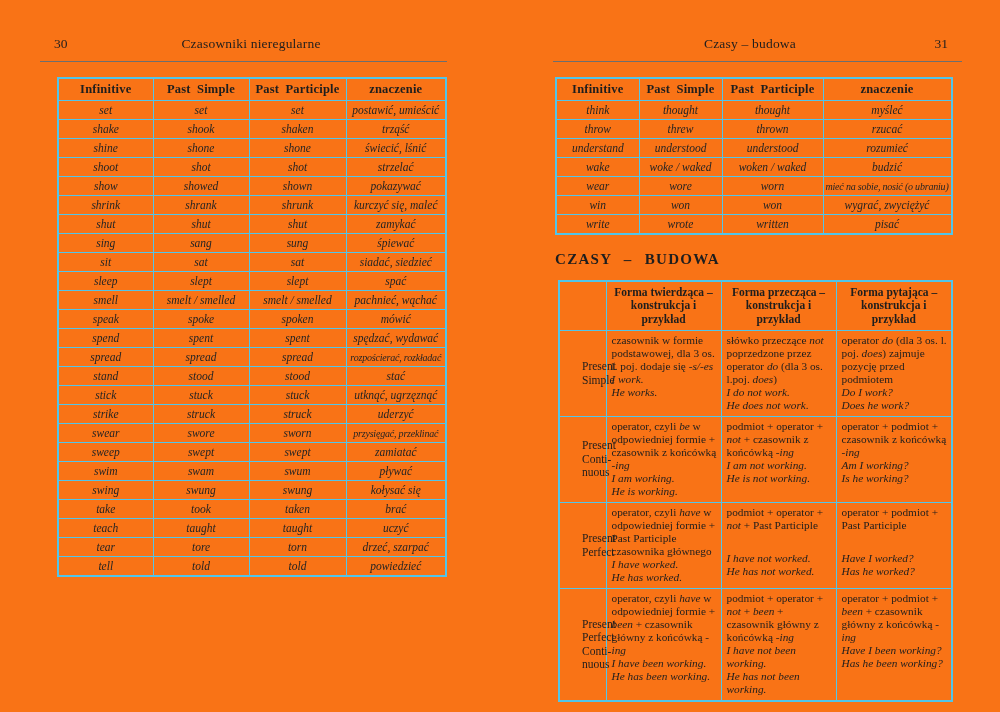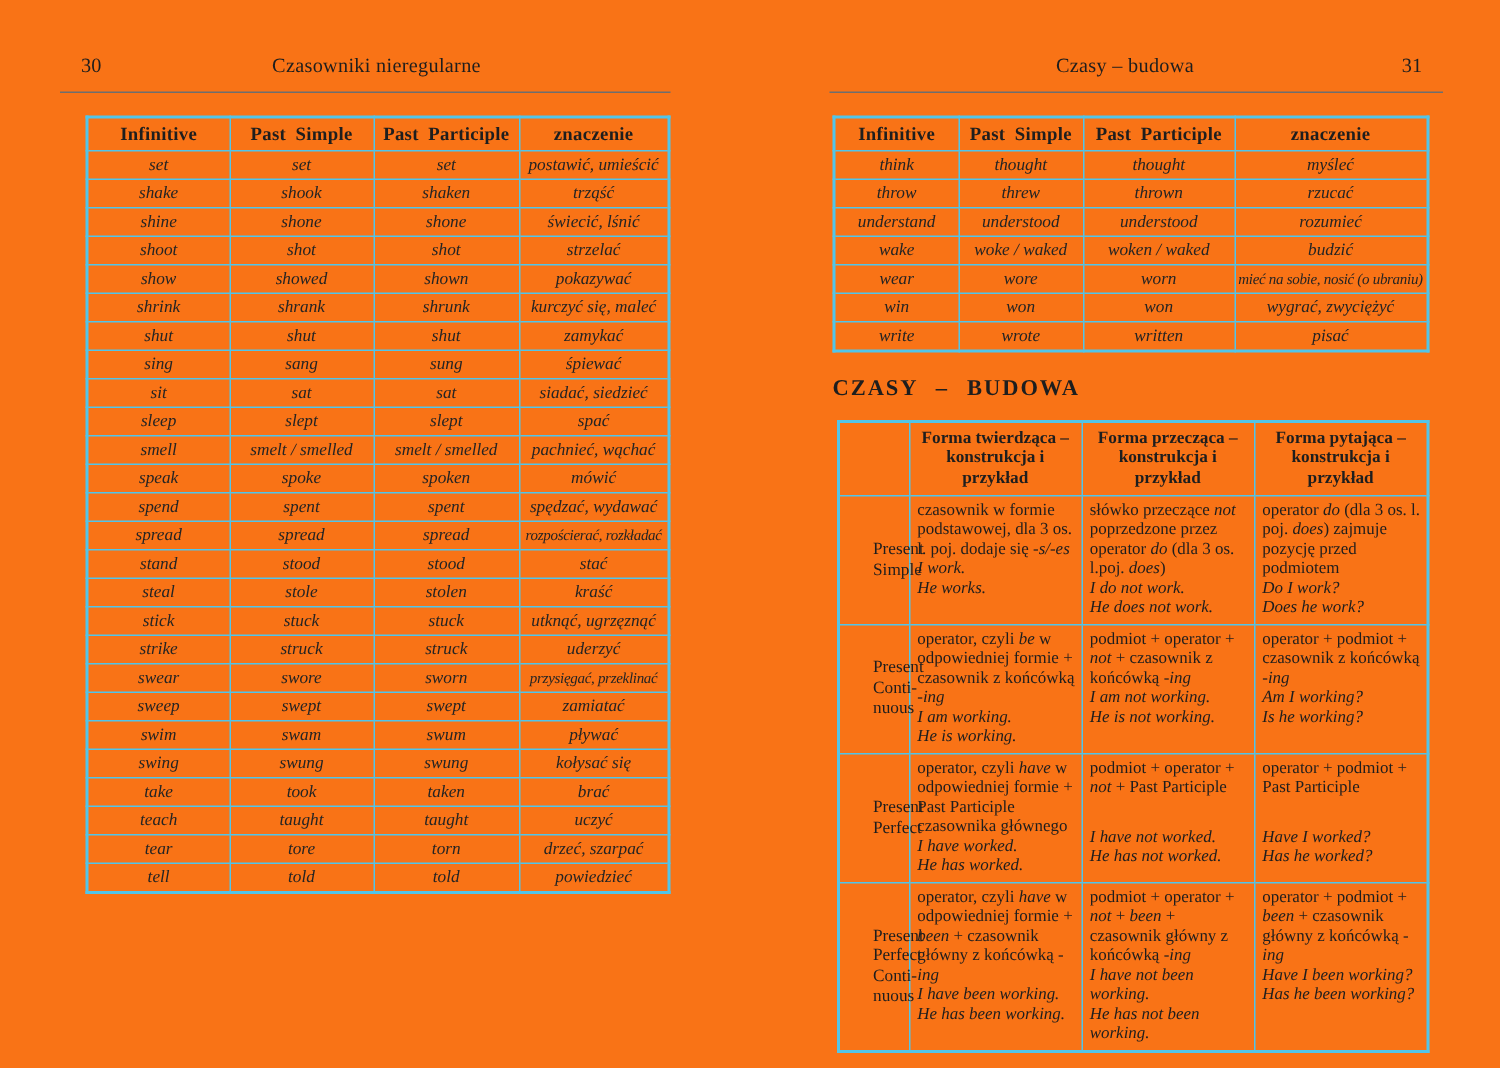--- a/index.html
+++ b/index.html
@@ -178,26 +178,20 @@
             <td>spread</td>
             <td class="tight">rozpościerać, rozkładać</td>
           </tr>
           <tr>
             <td>stand</td>
             <td>stood</td>
             <td>stood</td>
             <td>stać</td>
           </tr>
           <tr>
-            <td>steal</td>
-            <td>stole</td>
-            <td>stolen</td>
-            <td>kraść</td>
-          </tr>
-          <tr>
             <td>stick</td>
             <td>stuck</td>
             <td>stuck</td>
             <td>utknąć, ugrzęznąć</td>
           </tr>
           <tr>
             <td>strike</td>
             <td>struck</td>
             <td>struck</td>
             <td>uderzyć</td>

